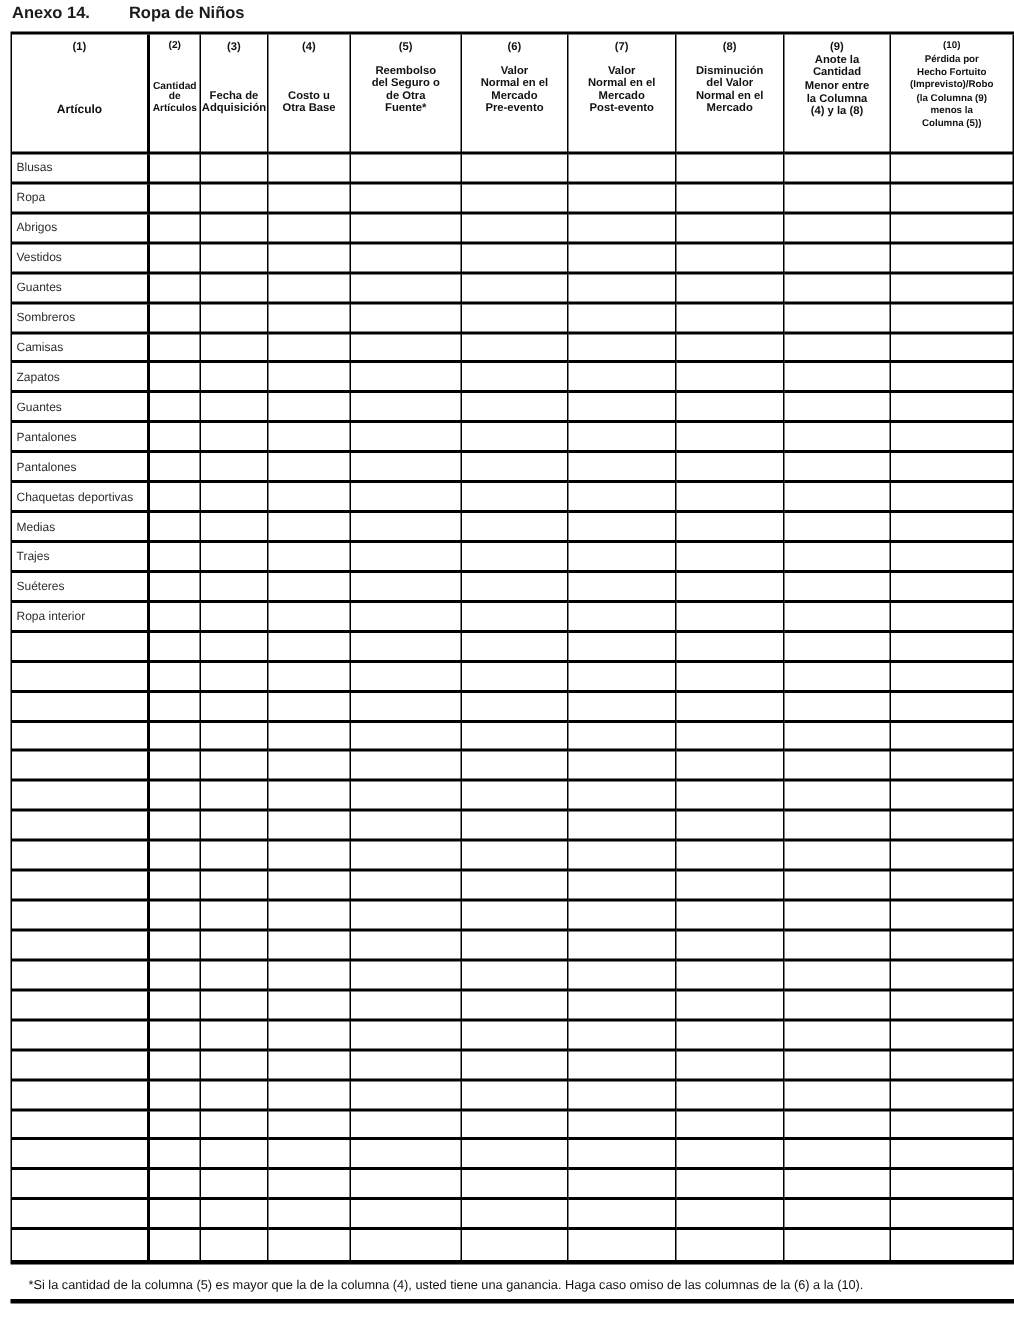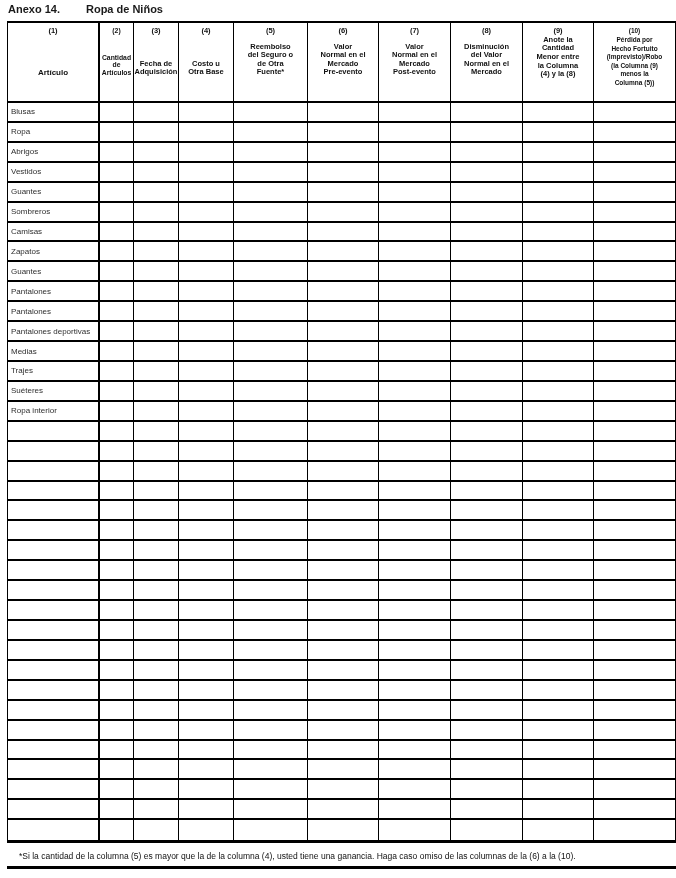--- a/index.html
+++ b/index.html
@@ -208,21 +208,21 @@
     <div class="cell cfirst rowlabel">Pantalones</div>
     <div class="cell"></div>
     <div class="cell"></div>
     <div class="cell"></div>
     <div class="cell"></div>
     <div class="cell"></div>
     <div class="cell"></div>
     <div class="cell"></div>
     <div class="cell"></div>
     <div class="cell"></div>
-    <div class="cell cfirst rowlabel">Pantalones deportivas</div>
+    <div class="cell cfirst rowlabel">Chaquetas deportivas</div>
     <div class="cell"></div>
     <div class="cell"></div>
     <div class="cell"></div>
     <div class="cell"></div>
     <div class="cell"></div>
     <div class="cell"></div>
     <div class="cell"></div>
     <div class="cell"></div>
     <div class="cell"></div>
     <div class="cell cfirst rowlabel">Medias</div>

